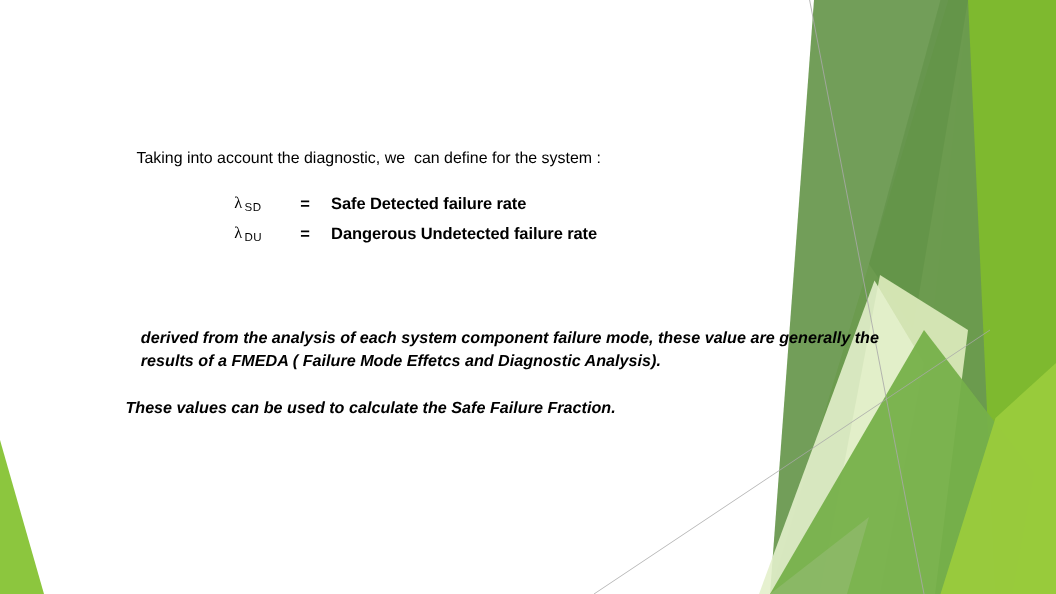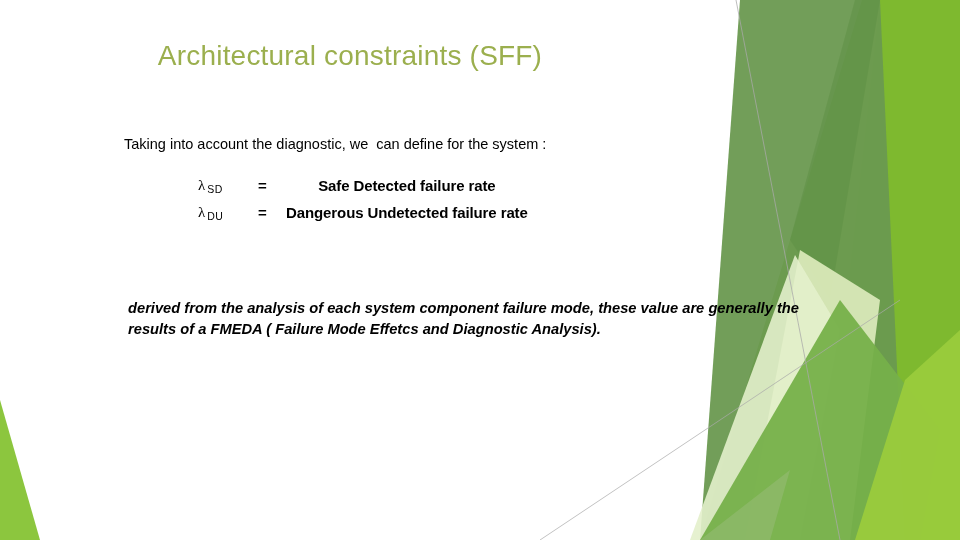--- a/index.html
+++ b/index.html
@@ -40,21 +40,21 @@
   #intro-line {
     position: absolute;
     left: 124px;
     top: 136px;
     font-size: 14.5px;
     color: #000000;
     white-space: pre;
   }
   #lambda-table {
     position: absolute;
-    left: 198px;
+    left: 213px;
     top: 172px;
     border-collapse: collapse;
   }
   #lambda-table td {
     padding: 0;
     font-size: 15px;
     color: #000000;
     height: 27px;
     vertical-align: middle;
     white-space: nowrap;
@@ -75,21 +75,20 @@
   }
   td.eq-cell {
     width: 28px;
     font-size: 15px;
     font-weight: bold;
   }
   td.desc-cell {
     font-size: 15px;
     font-weight: bold;
     letter-spacing: -0.1px;
-    text-align: center;
   }
   #note-block {
     position: absolute;
     left: 128px;
     top: 298px;
     width: 690px;
     font-size: 14.7px;
     font-style: italic;
     font-weight: bold;
     color: #000000;
@@ -135,21 +134,20 @@
     <polygon points="700,540 790,470 770,540" fill="#8FB96A" opacity="0.8"></polygon>
 
     <polygon points="0,400 0,540 40,540" fill="#8CC63E"></polygon>
 
     <line x1="736" y1="0" x2="840" y2="540" stroke="#A9A9A9" stroke-width="0.9" opacity="0.85"></line>
 
     <line x1="900" y1="300" x2="540" y2="540" stroke="#A9A9A9" stroke-width="0.9" opacity="0.8"></line>
 
   </svg>
 
-  <h1 id="slide-title" style="color:#9BAF4E;">Architectural constraints (SFF)</h1>
 
   <div id="intro-line">Taking into account the diagnostic, we  can define for the system :</div>
 
   <table id="lambda-table">
     <tbody>
       <tr>
         <td class="sym-cell"><span>λ</span><span class="sub">SD</span></td>
         <td class="eq-cell">=</td>
         <td class="desc-cell">Safe Detected failure rate</td>
       </tr>
@@ -159,14 +157,15 @@
         <td class="desc-cell">Dangerous Undetected failure rate</td>
       </tr>
     </tbody>
   </table>
 
   <div id="note-block">
     <span>derived from the analysis of each system component failure mode, these value are</span>
     <span>generally the results of a </span><b>FMEDA</b><span> ( Failure Mode Effetcs and Diagnostic Analysis).</span>
   </div>
 
+  <div id="closing-line">These values can be used to calculate the Safe Failure Fraction.</div>
 
 </div>
 
 </body></html>

